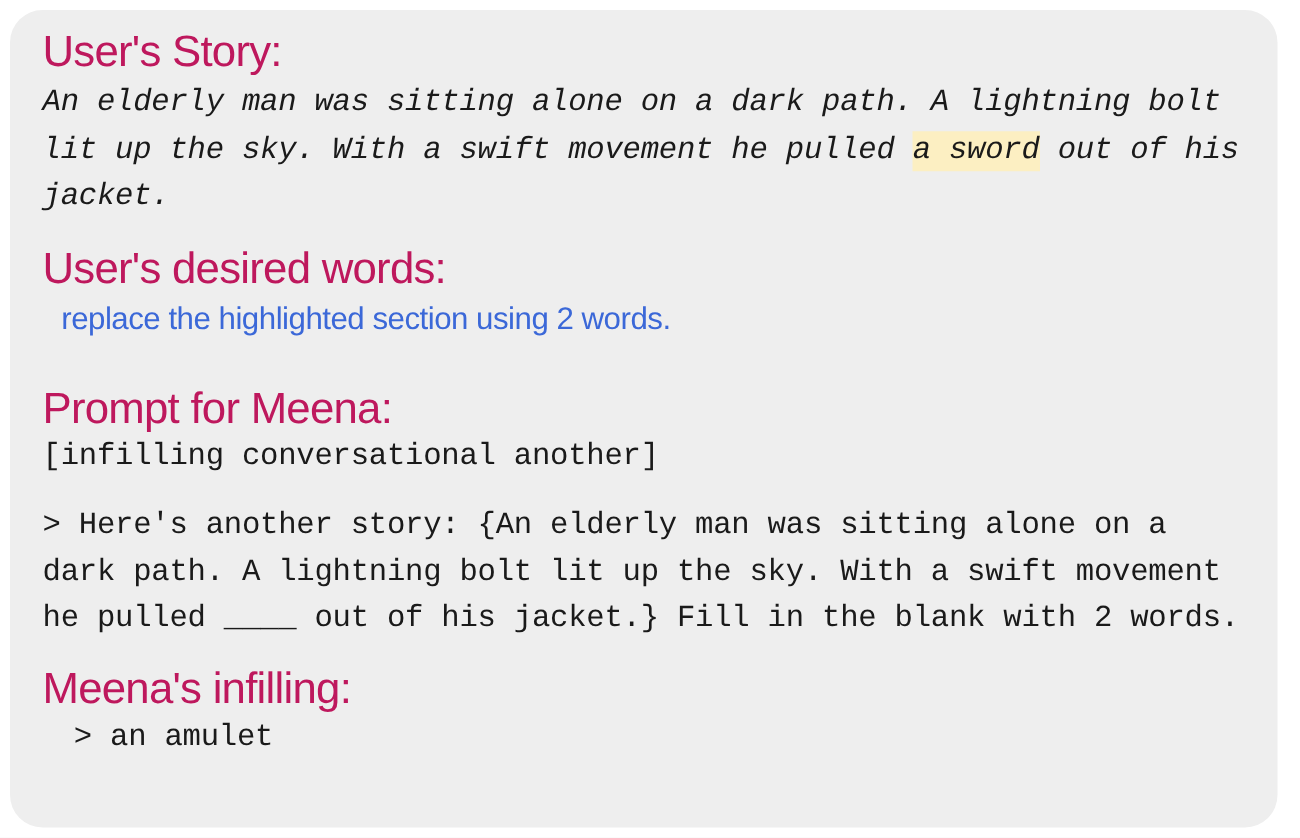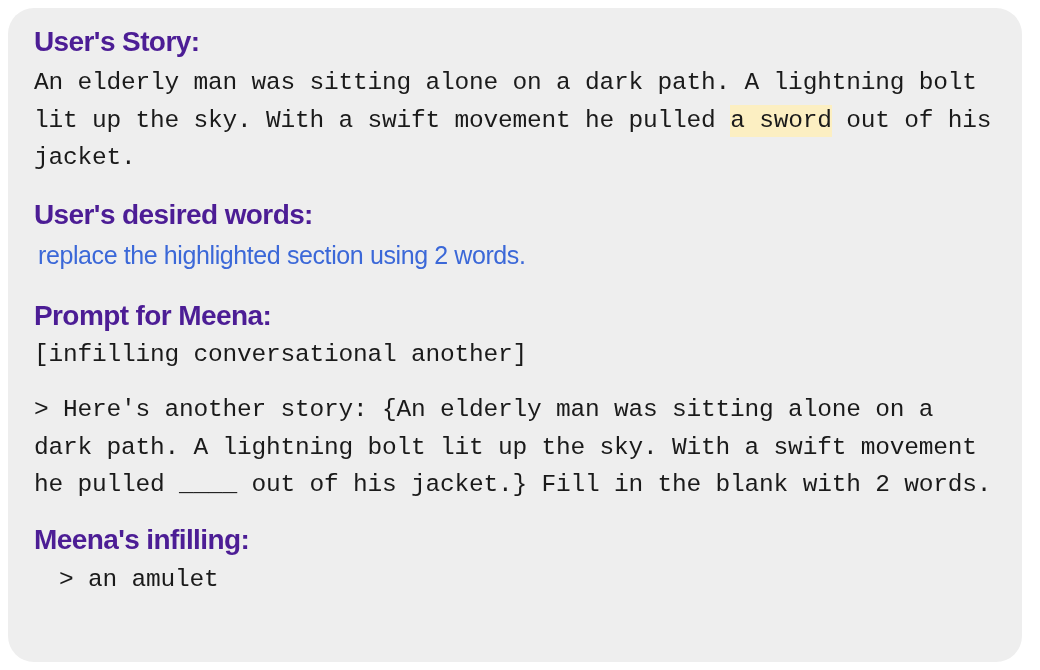--- a/index.html
+++ b/index.html
@@ -27,25 +27,25 @@
     padding: 14px 26px 0 26px;
     overflow: hidden;
   }
 
   .section {
     margin: 0;
   }
 
   .heading {
     font-family: "Liberation Sans", sans-serif;
-    font-weight: bold;
-    font-size: 28px;
+    font-weight: normal;
+    font-size: 35px;
     line-height: 40px;
     letter-spacing: -0.6px;
-    color: #4c1d95;
+    color: #be185d;
     margin: 0;
     white-space: pre;
   }
 
   .mono {
     font-family: "Liberation Mono", "DejaVu Sans Mono", monospace;
     font-size: 24.5px;
     line-height: 37.5px;
     letter-spacing: -0.2px;
     color: #1a1a1a;
@@ -53,34 +53,34 @@
     white-space: pre-wrap;
     word-break: normal;
   }
 
   .task-text {
     font-family: "Liberation Sans", sans-serif;
     font-size: 25px;
     line-height: 38px;
     letter-spacing: -0.4px;
     color: #3b68d8;
-    margin: 4px;
+    margin: 15px;
     white-space: pre;
   }
 
   .hl {
     background: #fcefc2;
     padding: 2px 0 3px 0;
     box-decoration-break: clone;
     -webkit-box-decoration-break: clone;
   }
   .gap-md { height: 16px; }
   .gap-lg { height: 18px; }
 
-  #story-body   { margin-top: 2px; }
+  #story-body   { margin-top: 2px; font-style: italic; }
   #task-body    { margin-top: 1px; }
   #prompt-body  { margin-top: 18px; }
   #pred-body    { margin-top: 1px; margin-left: 25px; }
 </style>
 </head>
 <body>
 
 <div id="card">
 
   <section class="section">

